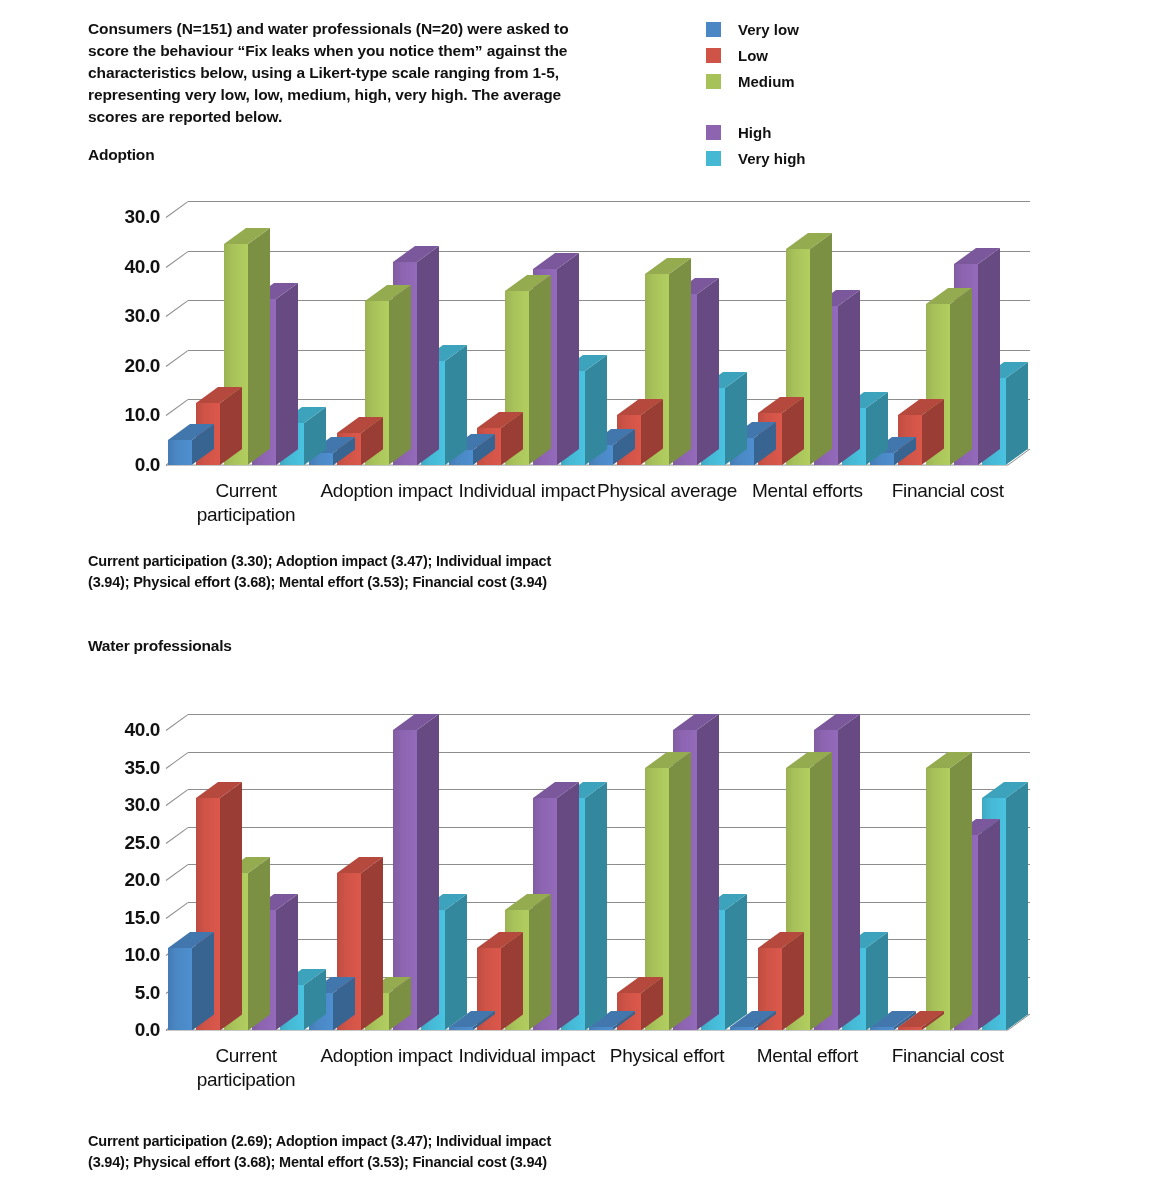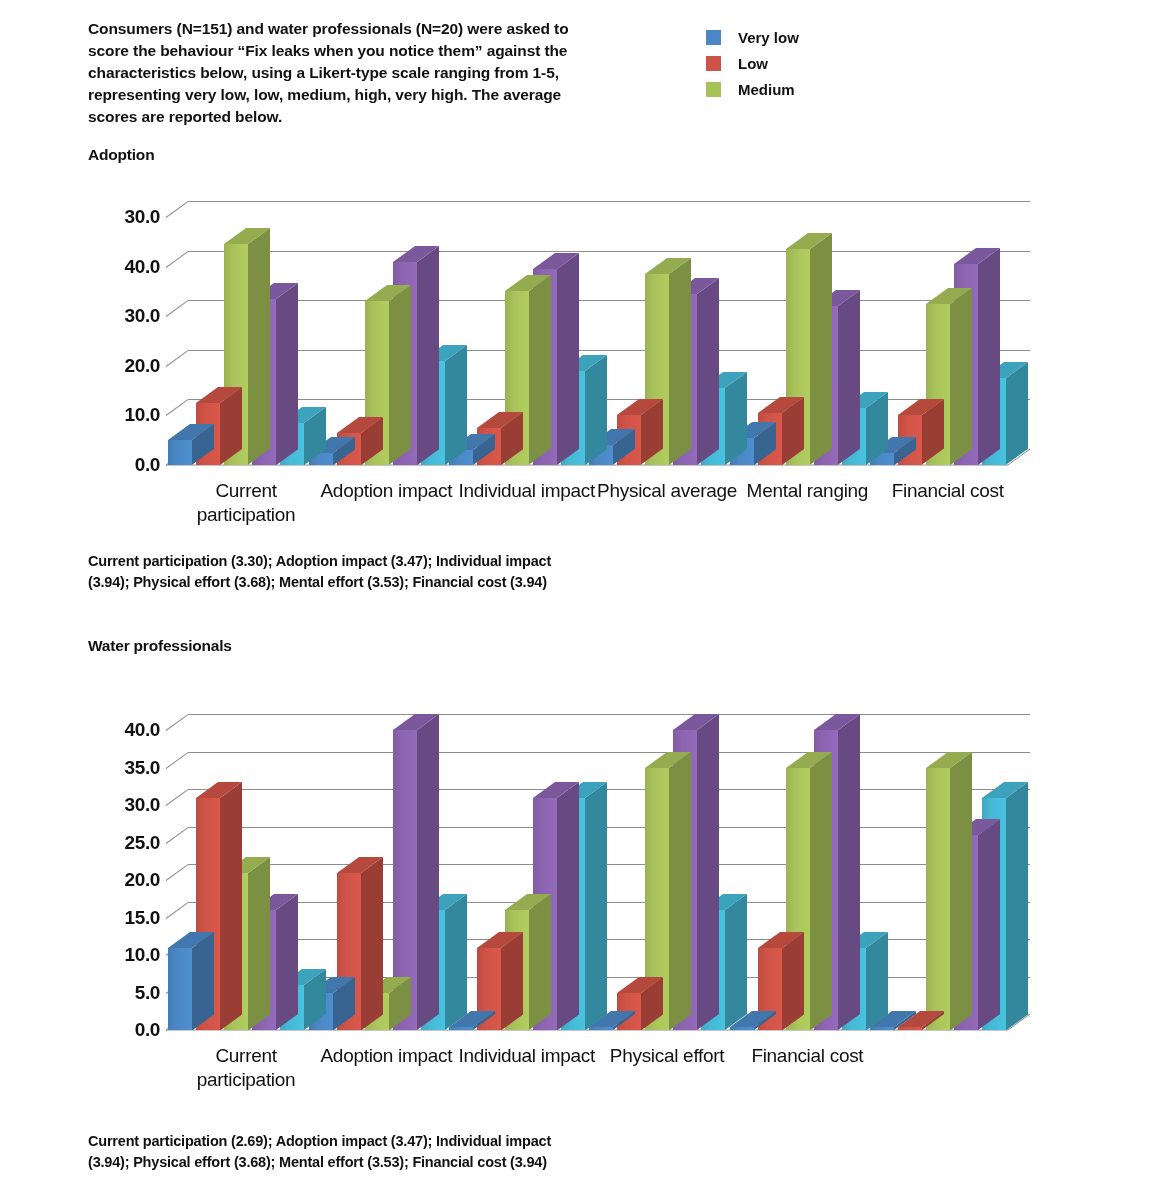--- a/index.html
+++ b/index.html
@@ -17,21 +17,21 @@
   
   .intro {
     position:absolute; left:88px; top:18px; width:500px;
     font-size:15.5px; font-weight:bold; line-height:1.42;
     letter-spacing:-0.1px;
     color:#111;
   }
 
   
   .legend {
-    position:absolute; left:706px; top:26px; width:300px;
+    position:absolute; left:706px; top:18px; width:300px;
     display:flex; flex-wrap:wrap;gap:25px;
   }
   .legend-col { width:152px; }
   .legend-item {
     display:flex; align-items:center; height:22px; margin-bottom:4px;
   }
   .legend-swatch {
     width:15px; height:15px; margin-right:17px; flex:0 0 auto;
   }
   .legend-label {
@@ -105,20 +105,30 @@
       <span class="legend-swatch" style="background:#4A87C4"></span>
       <span class="legend-label">Very low</span>
     </div>
     <div class="legend-item">
       <span class="legend-swatch" style="background:#CF5347"></span>
       <span class="legend-label">Low</span>
     </div>
     <div class="legend-item">
       <span class="legend-swatch" style="background:#A8C25A"></span>
       <span class="legend-label">Medium</span>
+    </div>
+  </div>
+  <div class="legend-col">
+    <div class="legend-item">
+      <span class="legend-swatch" style="background:#8C64B0"></span>
+      <span class="legend-label">High</span>
+    </div>
+    <div class="legend-item">
+      <span class="legend-swatch" style="background:#45B8D4"></span>
+      <span class="legend-label">Very high</span>
     </div>
   </div>
 </div>
 
 <div class="section-title" id="title-consumers">Adoption</div>
 <div class="section-title" id="title-waterpros">Water professionals</div>
 
 <div class="chart" id="chart-consumers">
   <div class="plot-wrap">
       <div class="gridline" style="left: 100px; top: 254px; width: 842px;"></div>
@@ -532,21 +542,21 @@
           <svg width="46" height="16" style="display:block">
             <polygon points="22,0 46,0 24,16 0,16" fill="rgb(61,162,187)"></polygon>
           </svg>
         </div>
       </div>
       <div class="xlabels" style="left: 87.9px; top: 284px; width: 842px;">
         <div class="xlabel" style="width: 140.333px;">Current participation</div>
         <div class="xlabel" style="width: 140.333px;">Adoption impact</div>
         <div class="xlabel" style="width: 140.333px;">Individual impact</div>
         <div class="xlabel" style="width: 140.333px;">Physical average</div>
-        <div class="xlabel" style="width: 140.333px;">Mental ranging</div>
+        <div class="xlabel" style="width: 140.333px;">Mental efforts</div>
         <div class="xlabel" style="width: 140.333px;">Financial cost</div>
       </div>
     </div>
 </div>
 
 <div class="chart" id="chart-waterpros">
   <div class="plot-wrap">
       <div class="gridline" style="left: 100px; top: 302px; width: 842px;"></div>
       <div class="grid-skew" style="left: 78px; top: 318px; width: 27.2029px; transform: rotate(-36.0274deg);"></div>
       <div class="ytick" style="top: 318px;">0.0</div>
@@ -967,19 +977,20 @@
           <svg width="46" height="16" style="display:block">
             <polygon points="22,0 46,0 24,16 0,16" fill="rgb(61,162,187)"></polygon>
           </svg>
         </div>
       </div>
       <div class="xlabels" style="left: 87.9px; top: 332px; width: 842px;">
         <div class="xlabel" style="width: 140.333px;">Current participation</div>
         <div class="xlabel" style="width: 140.333px;">Adoption impact</div>
         <div class="xlabel" style="width: 140.333px;">Individual impact</div>
         <div class="xlabel" style="width: 140.333px;">Physical effort</div>
+        <div class="xlabel" style="width: 140.333px;">Mental effort</div>
         <div class="xlabel" style="width: 140.333px;">Financial cost</div>
       </div>
     </div>
 </div>
 
 <div class="caption" id="caption-1">Current participation (3.30); Adoption impact (3.47); Individual impact (3.94); Physical effort (3.68); Mental effort (3.53); Financial cost (3.94)</div>
 <div class="caption" id="caption-2">Current participation (2.69); Adoption impact (3.47); Individual impact (3.94); Physical effort (3.68); Mental effort (3.53); Financial cost (3.94)</div>
 
 </body></html>

